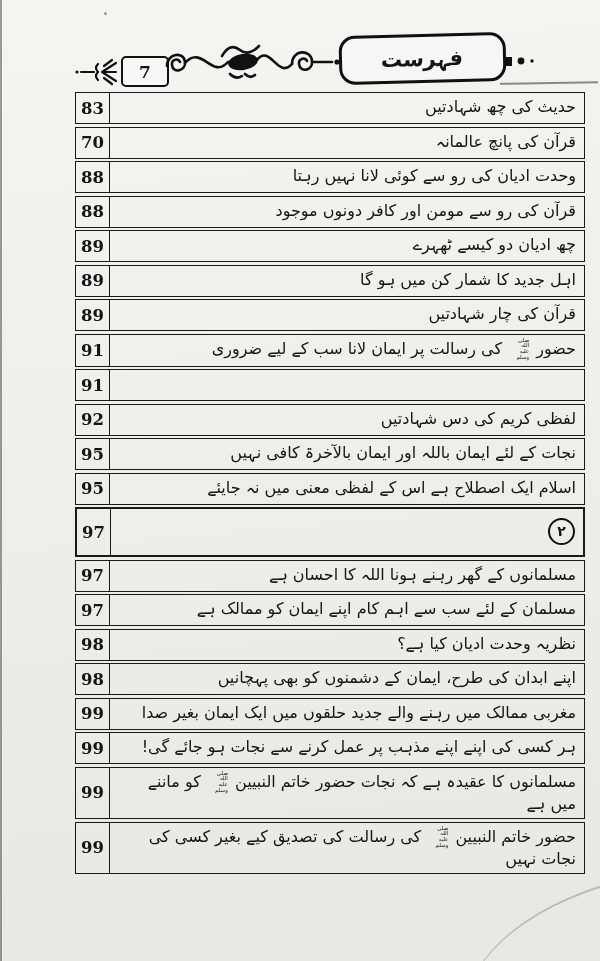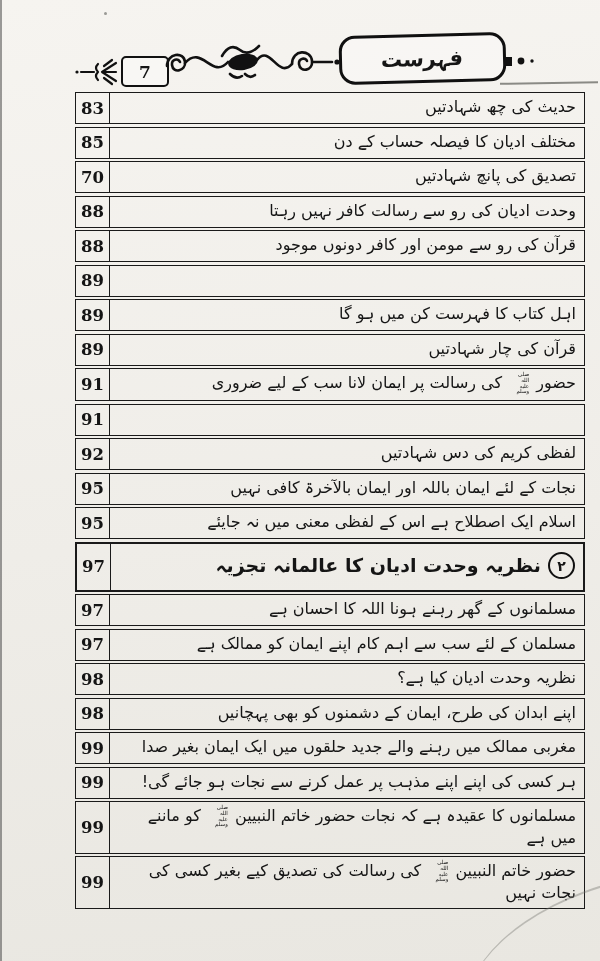--- a/index.html
+++ b/index.html
@@ -121,55 +121,52 @@
 
 <div class="toc" id="toc">
     <div class="row">
     <div class="num">83</div>
     <div class="title">
 
       <span class="ttext">حدیث کی چھ شہادتیں</span>
     </div>
   </div>
     <div class="row">
-    <div class="num">85</div>
-    <div class="title">
-
-      <span class="ttext">مختلف ادیان کا فیصلہ حساب کے دن</span>
-    </div>
-  </div>
-    <div class="row">
     <div class="num">70</div>
     <div class="title">
 
-      <span class="ttext">تصدیق کی پانچ شہادتیں</span>
+      <span class="ttext">قرآن کی پانچ عالمانہ</span>
     </div>
   </div>
     <div class="row">
     <div class="num">88</div>
     <div class="title">
 
-      <span class="ttext">وحدت ادیان کی رو سے رسالت کافر نہیں رہتا</span>
+      <span class="ttext">وحدت ادیان کی رو سے کوئی لانا نہیں رہتا</span>
     </div>
   </div>
     <div class="row">
     <div class="num">88</div>
     <div class="title">
 
       <span class="ttext">قرآن کی رو سے مومن اور کافر دونوں موجود</span>
     </div>
   </div>
     <div class="row">
     <div class="num">89</div>
+    <div class="title">
+
+      <span class="ttext">چھ ادیان دو کیسے ٹھہرے</span>
+    </div>
   </div>
     <div class="row">
     <div class="num">89</div>
     <div class="title">
 
-      <span class="ttext">اہل کتاب کا فہرست کن میں ہو گا</span>
+      <span class="ttext">اہل جدید کا شمار کن میں ہو گا</span>
     </div>
   </div>
     <div class="row">
     <div class="num">89</div>
     <div class="title">
 
       <span class="ttext">قرآن کی چار شہادتیں</span>
     </div>
   </div>
     <div class="row">
@@ -200,21 +197,20 @@
     <div class="num">95</div>
     <div class="title">
 
       <span class="ttext">اسلام ایک اصطلاح ہے اس کے لفظی معنی میں نہ جایئے</span>
     </div>
   </div>
     <div class="row section">
     <div class="num">97</div>
     <div class="title">
       <span class="marker">۲</span>
-      <span class="ttext">نظریہ وحدت ادیان کا عالمانہ تجزیہ</span>
     </div>
   </div>
     <div class="row">
     <div class="num">97</div>
     <div class="title">
 
       <span class="ttext">مسلمانوں کے گھر رہنے ہونا اللہ کا احسان ہے</span>
     </div>
   </div>
     <div class="row">

